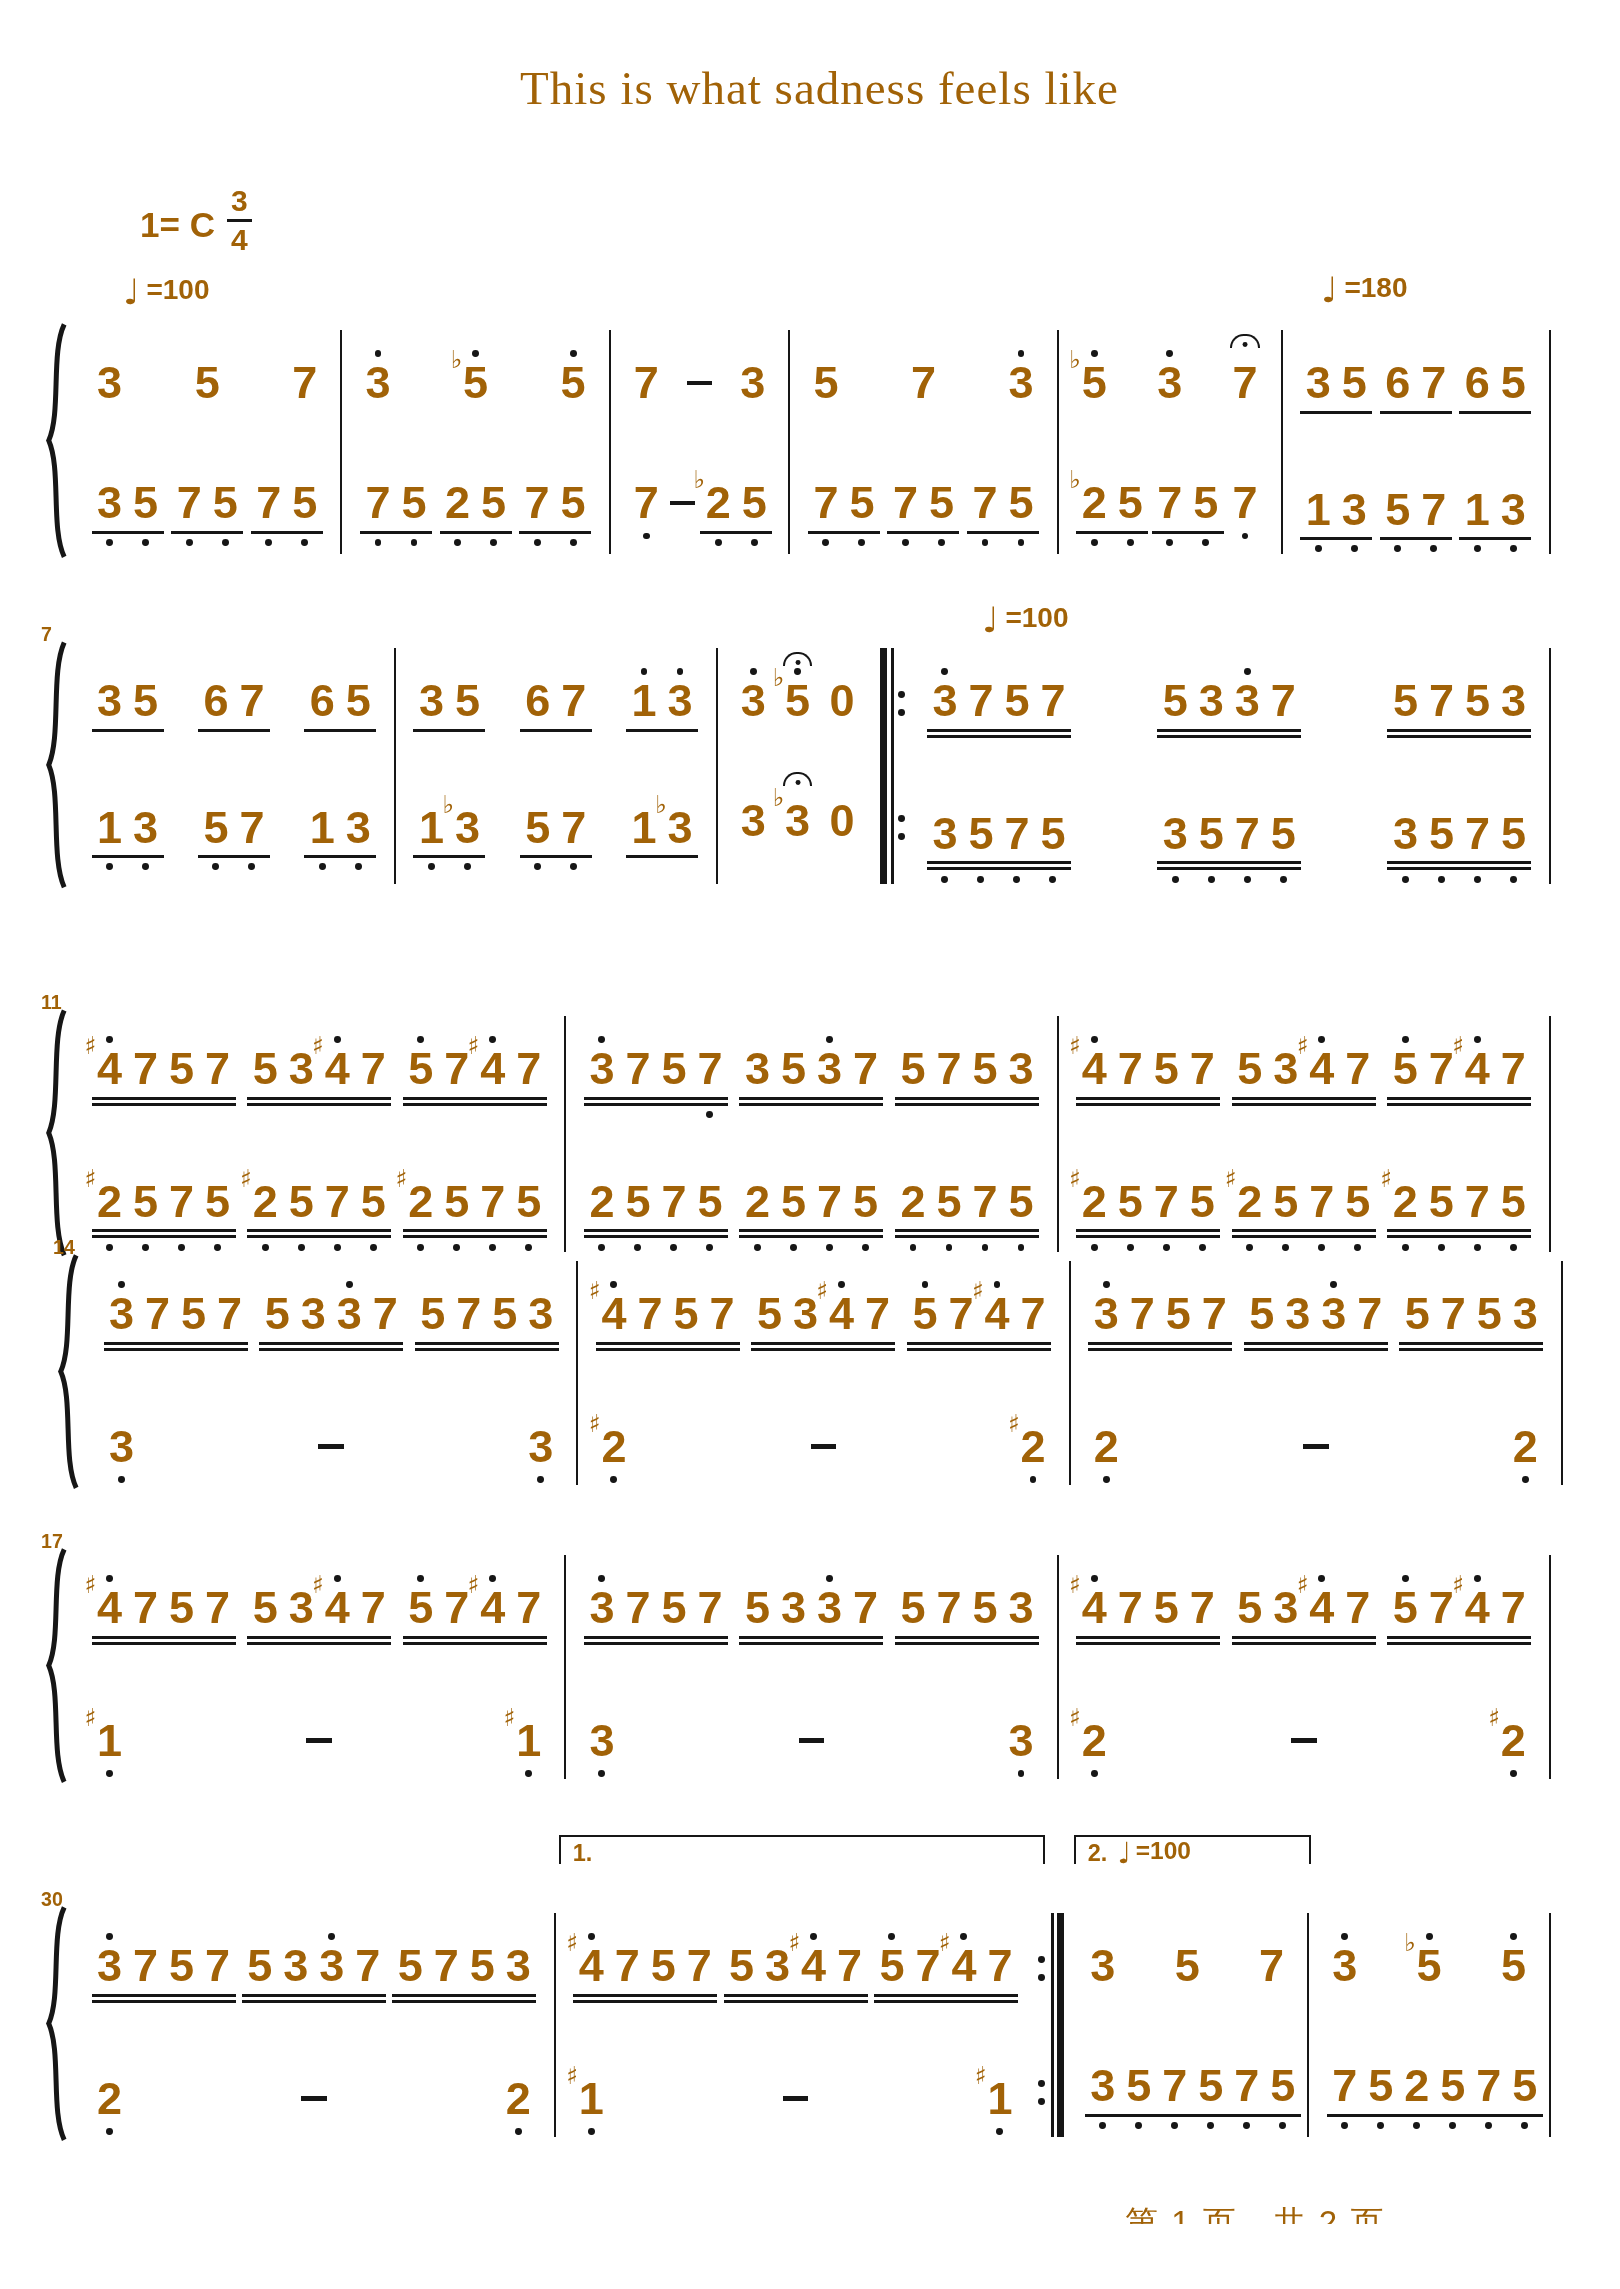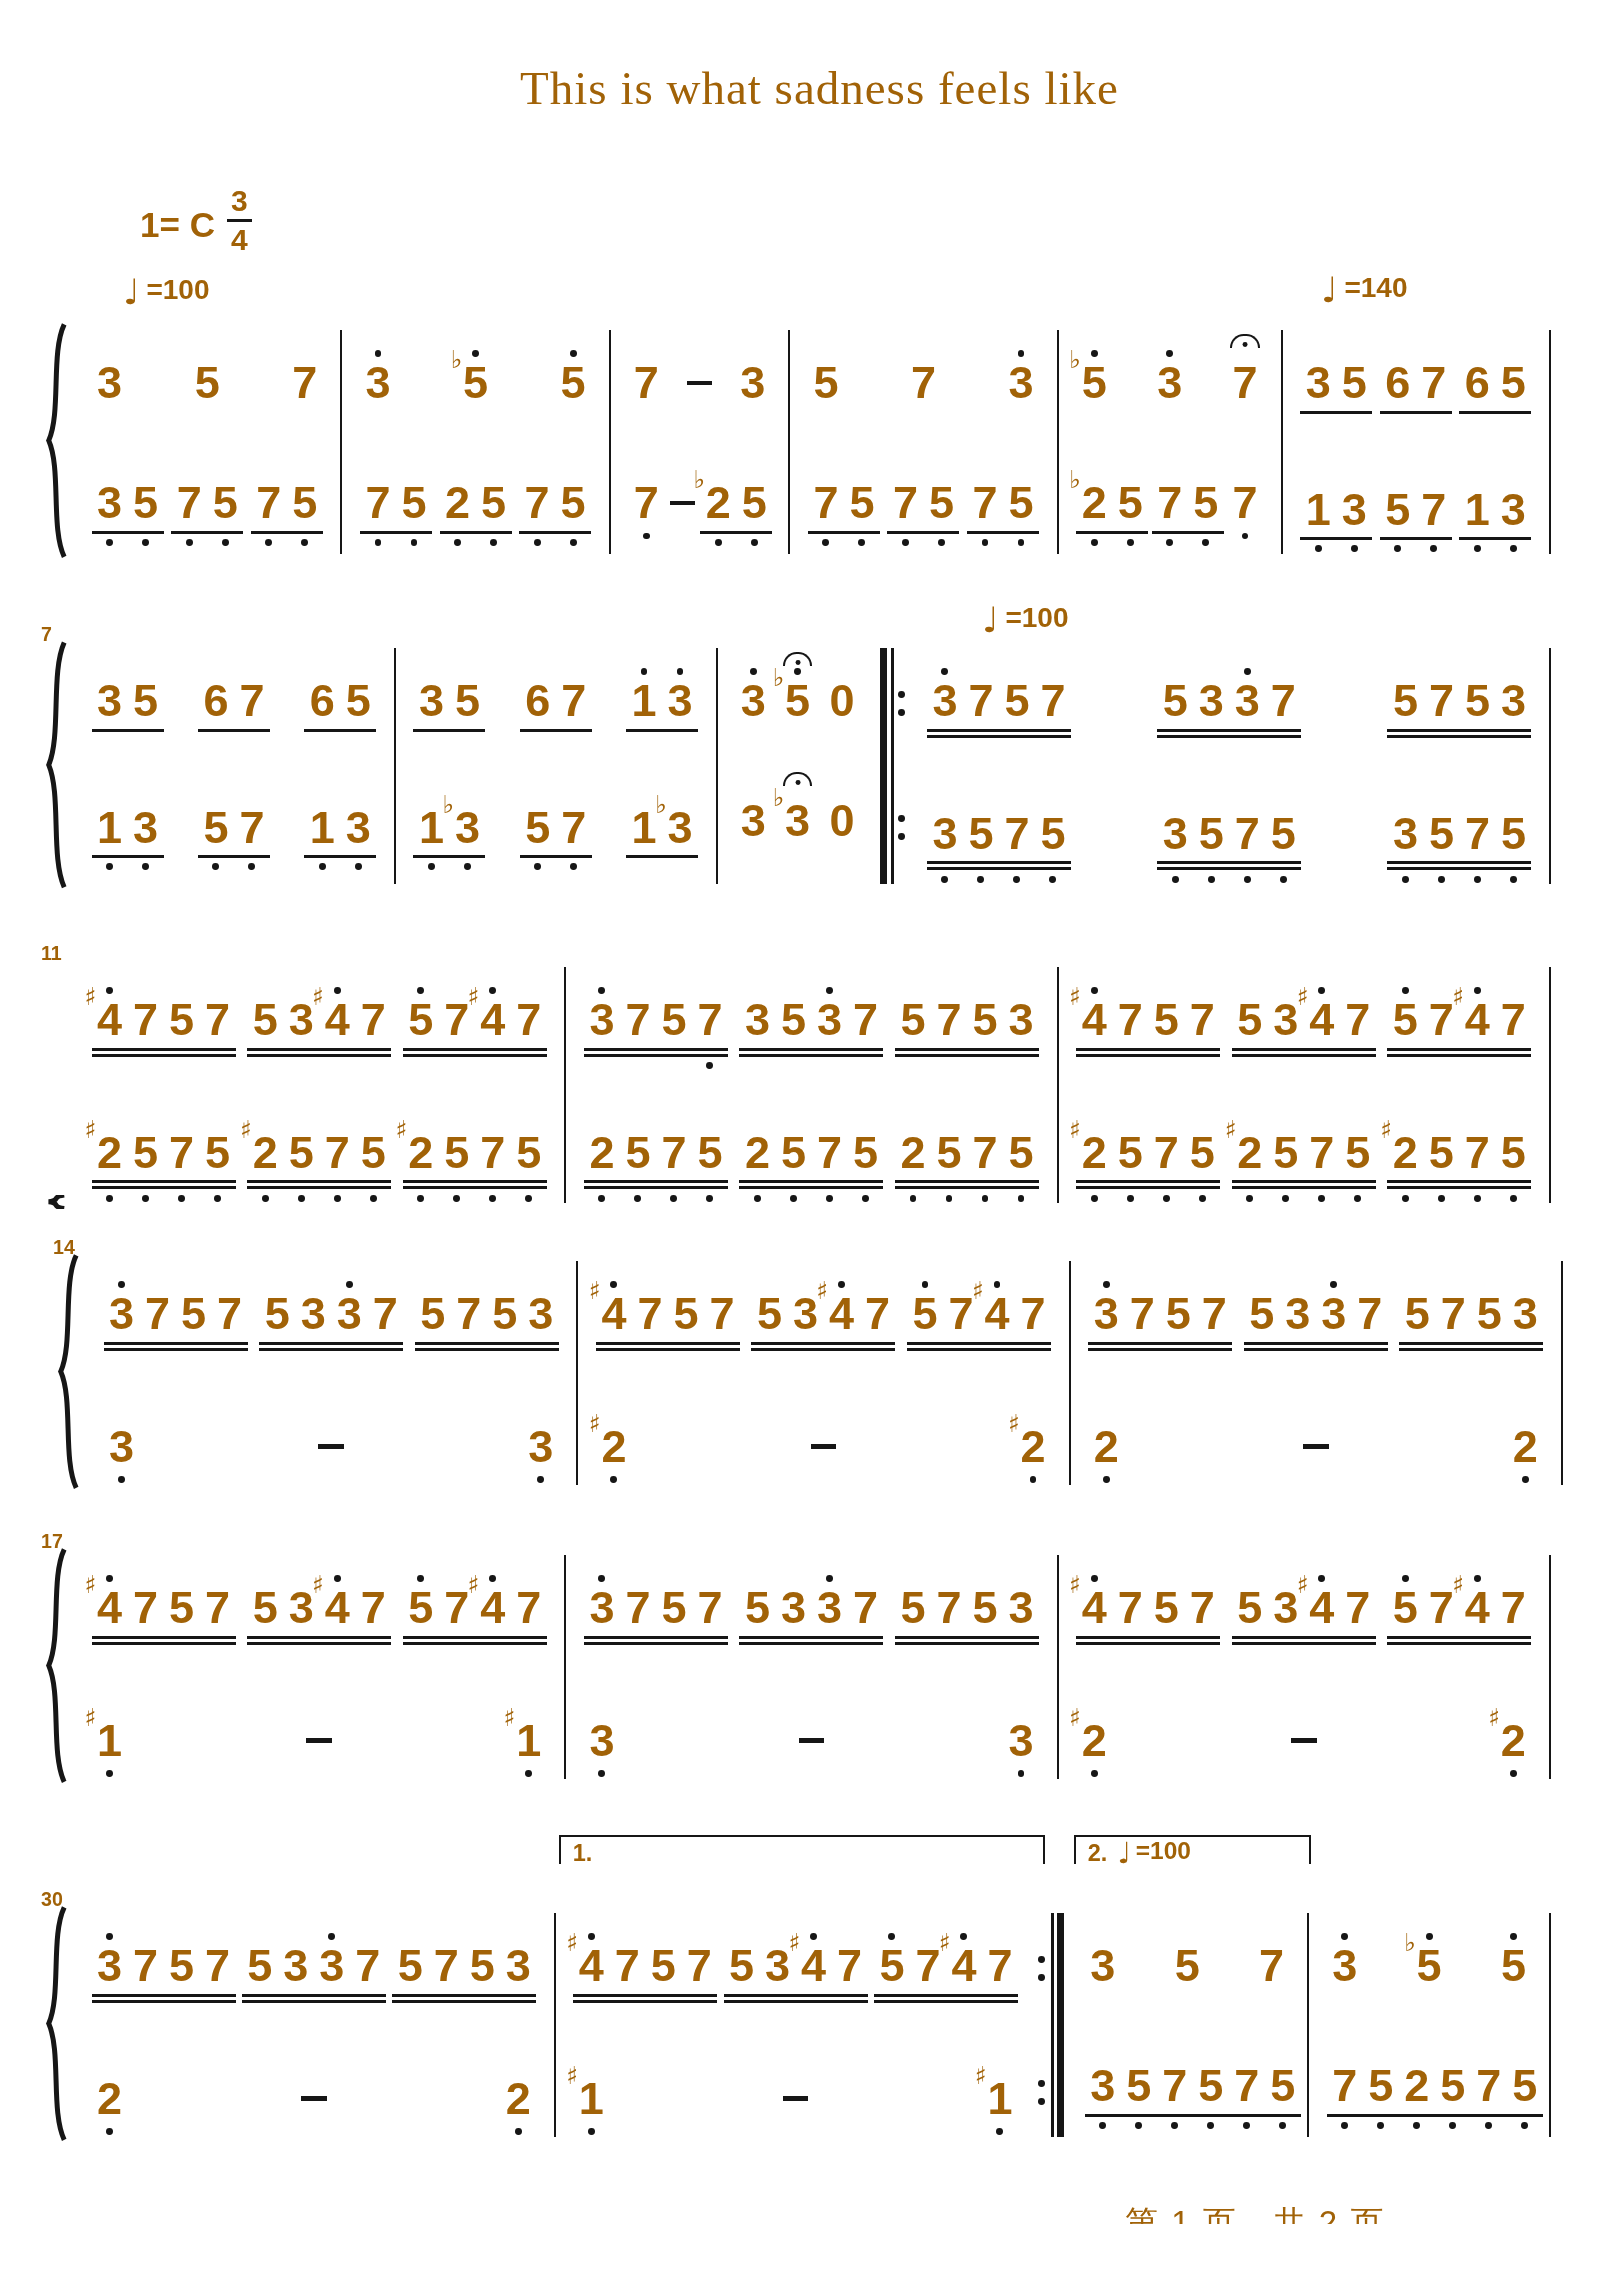--- a/index.html
+++ b/index.html
@@ -65,21 +65,21 @@
       <span>4</span>
     </span>
   </div>
 
   <div class="tempo" style="left:123px;top:274px;">
     <span class="glyph">♩</span>
     <span>=100</span>
   </div>
   <div class="tempo" style="left:1321px;top:272px;">
     <span class="glyph">♩</span>
-    <span>=140</span>
+    <span>=180</span>
   </div>
   <div class="tempo" style="left:982px;top:602px;">
     <span class="glyph">♩</span>
     <span>=100</span>
   </div>
 
   <div class="volta" style="left:559px;top:1835px;width:486px;">
     <span>1.</span>
   </div>
   <div class="volta" style="left:1074px;top:1835px;width:237px;">
@@ -1375,21 +1375,21 @@
                 <div class="odot"></div>
               </div>
               <div class="bcell">
                 <div class="odot"></div>
               </div>
             </div>
           </div>
         </div>
       </div>
     </div>
-    <div class="system" style="top: 967px; align-items: flex-end;">
+    <div class="system" style="top: 1016px;">
       <div class="mnum">11</div>
       <div class="brace">
         <svg viewBox="0 0 30 100" preserveAspectRatio="none">
           <path d="M24 1 C10 13 21 38 8 50 C21 62 10 87 24 99" fill="none" stroke="#161616" stroke-width="5" vector-effect="non-scaling-stroke"></path>
         </svg>
       </div>
       <div class="meas" style="flex-grow: 12;">
         <div class="staff">
           <div class="group">
             <div class="notes-row">

